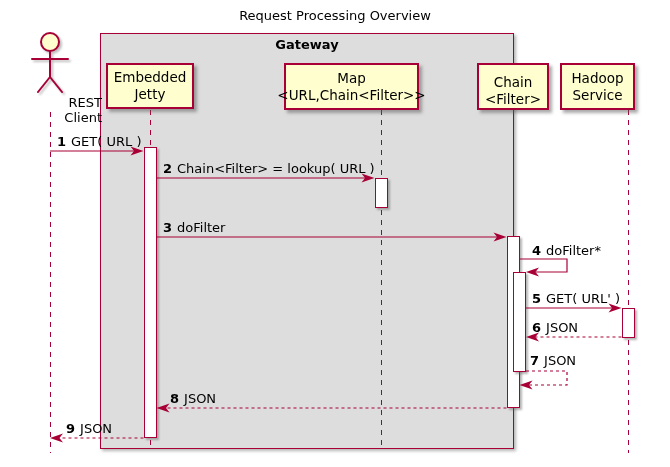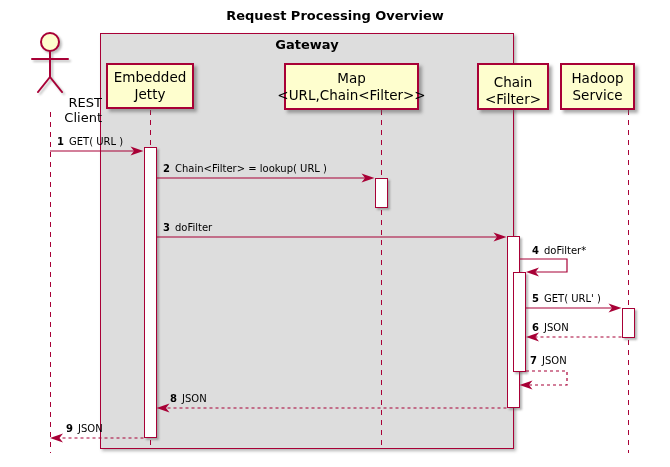--- a/index.html
+++ b/index.html
@@ -1,28 +1,28 @@
 <!DOCTYPE html>
 <html><head>
 <meta charset="utf-8">
 <style>
   html,body{margin:0;padding:0;background:#fff;}
   *{box-sizing:border-box;}
   .diagram{position:relative;width:670px;height:467px;background:#fff;
     font-family:"DejaVu Sans","Liberation Sans",sans-serif;color:#000;overflow:hidden;}
   .abs{position:absolute;}
-  .title{left:0;top:8px;width:670px;text-align:center;font-weight:bold;font-size:13px;}
+  .title{left:0;top:8px;width:670px;text-align:center;font-weight:normal;font-size:13px;}
   .frame{left:100px;top:33px;width:414px;height:416px;background:#DDDDDD;
     border:1.5px solid #A80036;box-shadow:2px 2px 3px rgba(90,90,90,.45);}
   .frame-label{left:0;top:3px;width:100%;text-align:center;font-weight:bold;font-size:13px;}
   .pbox{background:#FEFECE;border:2px solid #A80036;box-shadow:3px 3px 3px rgba(90,90,90,.5);
     display:flex;flex-direction:column;justify-content:center;align-items:center;
     font-size:13.5px;line-height:17px;text-align:center;white-space:nowrap;}
   .bar{background:#FFFFFF;border:1.5px solid #A80036;box-shadow:2px 2px 2px rgba(90,90,90,.45);}
-  .msg{font-size:10px;line-height:14px;white-space:nowrap;}
+  .msg{font-size:13px;line-height:14px;white-space:nowrap;}
   .msg b{margin-right:5px;}
   .svg-layer{left:0;top:0;pointer-events:none;}
   .actor-label{left:0;top:95px;width:102px;text-align:right;font-size:13px;padding-left:44px;}
   .actor-svg{left:19px;top:25px;filter:drop-shadow(2px 2px 1px rgba(90,90,90,.4));}
 </style>
 </head>
 <body>
 
 <div class="diagram">
 

